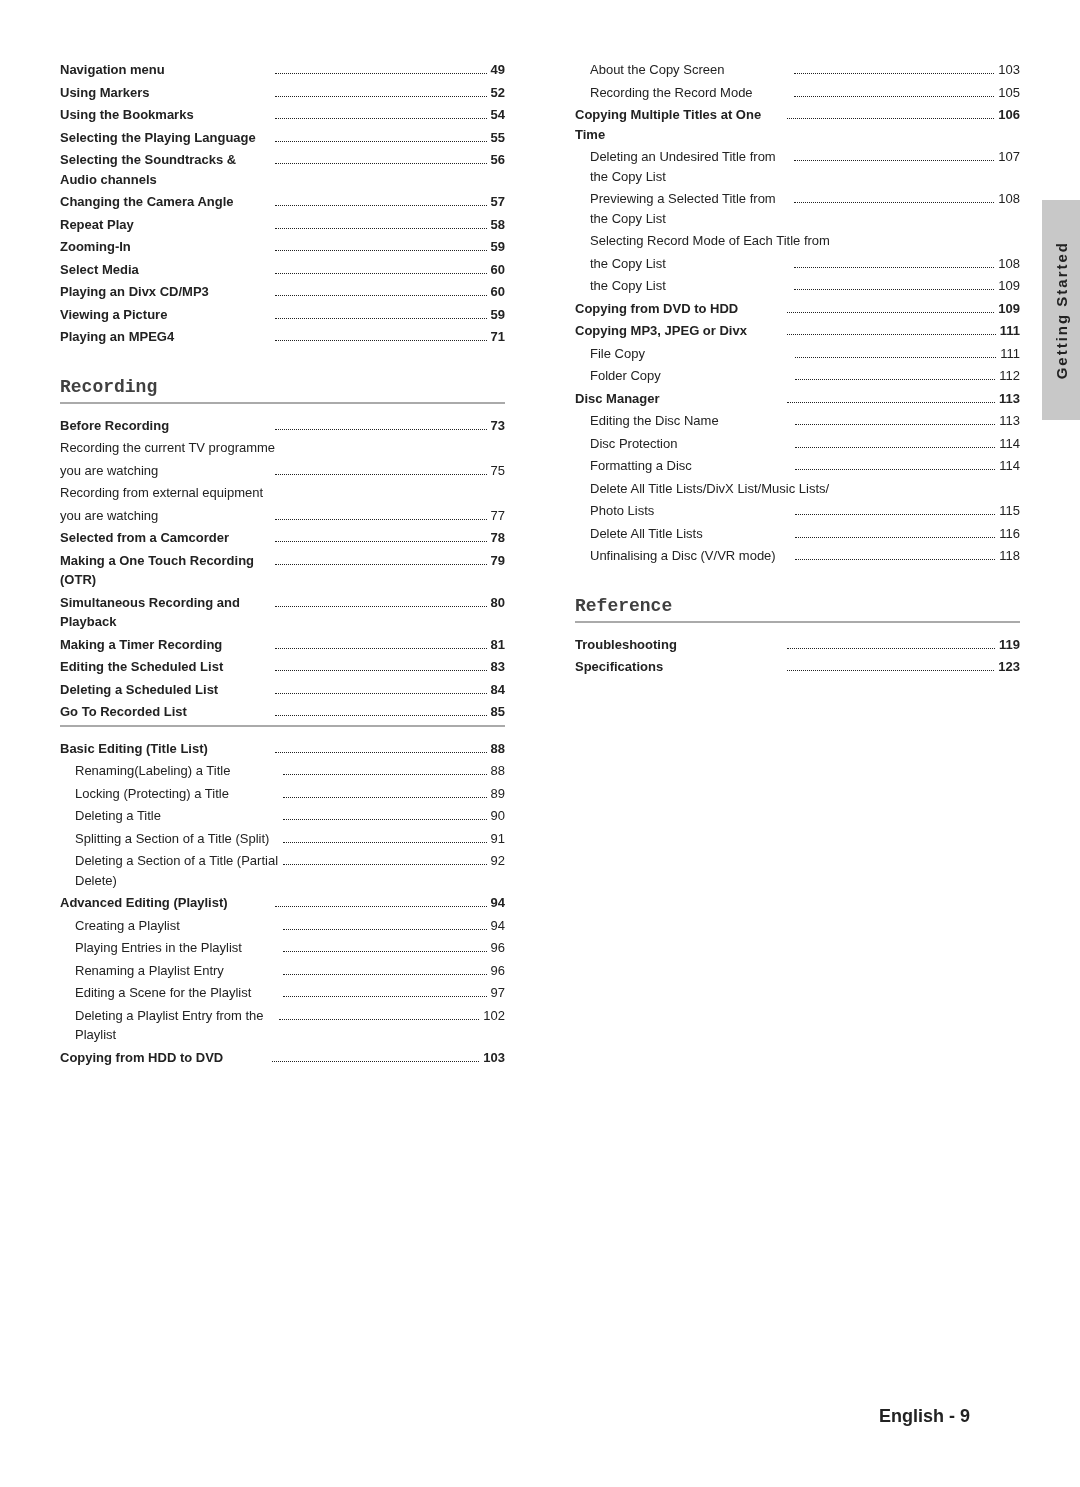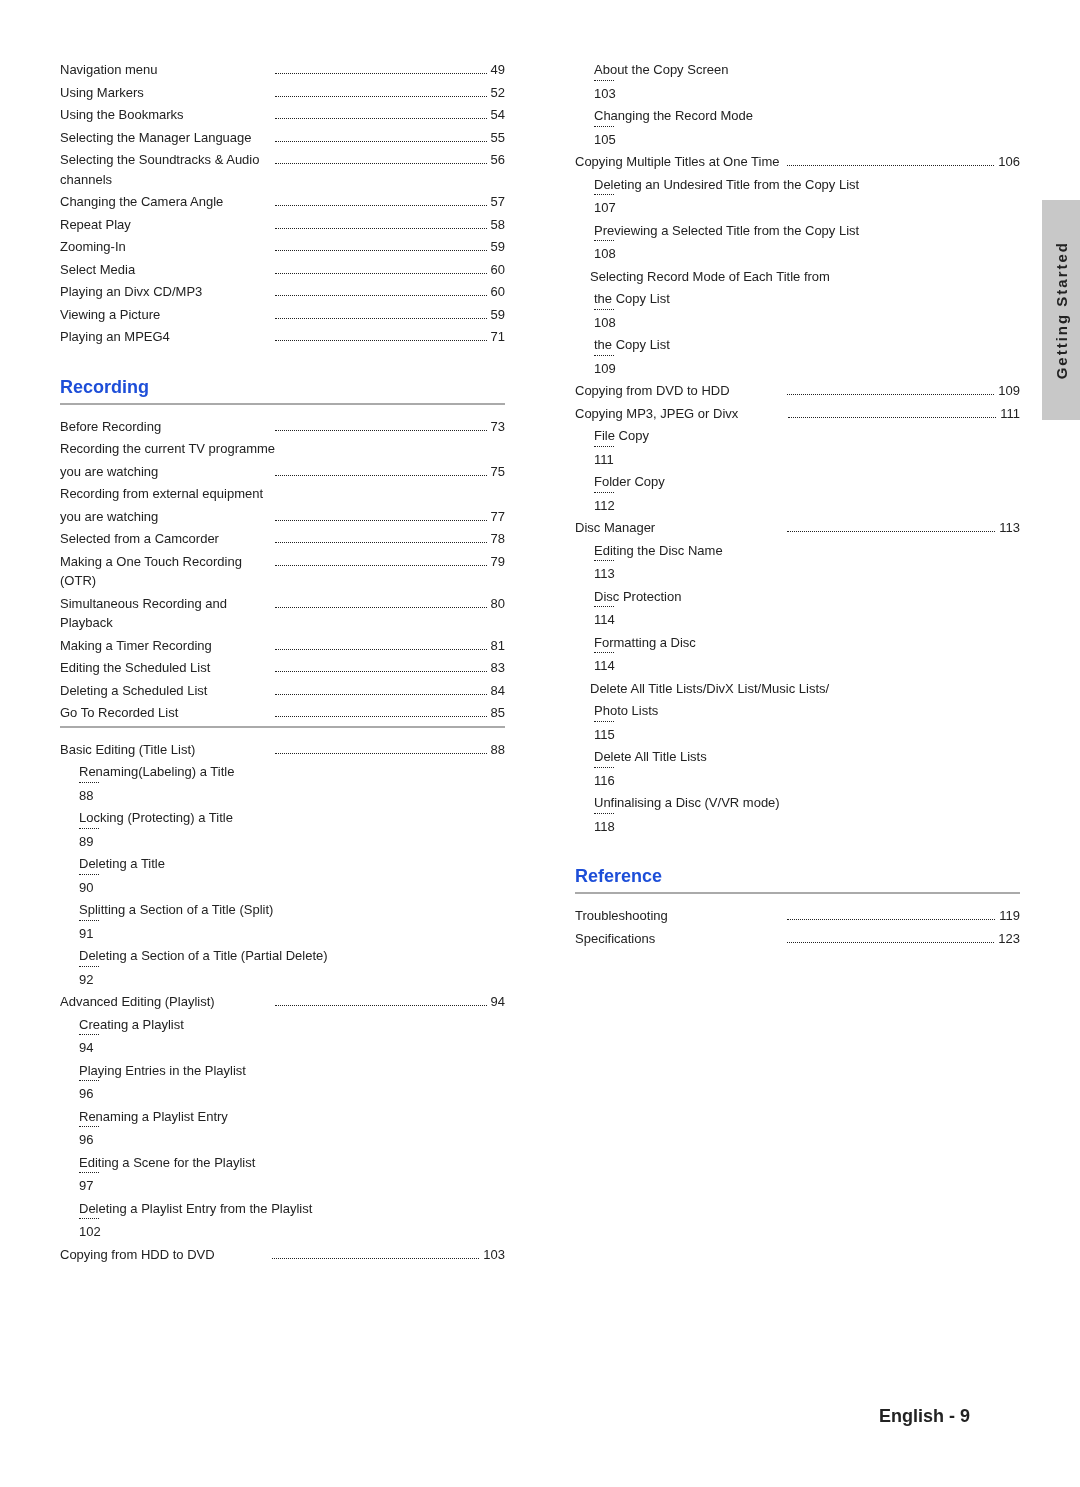--- a/index.html
+++ b/index.html
@@ -81,35 +81,35 @@
       min-width: 20px;
     }
 
     .toc-entry .toc-page {
       white-space: nowrap;
       font-weight: normal;
     }
 
     .toc-entry.bold .toc-title,
     .toc-entry.bold .toc-page {
-      font-weight: normal;
+      font-weight: bold;
     }
 
     .toc-entry.indent1 {
       padding-left: 15px;
-      flex-direction: column;
     }
 
     
     .section-header {
       font-size: 18px;
       font-weight: bold;
-      color: #1d4ed8;
+      color: #404040;
       margin-top: 30px;
       margin-bottom: 5px;
+      font-family: Liberation Mono, monospace;
     }
 
     .section-divider {
       border: none;
       border-top: 2px solid #aaa;
       margin-bottom: 12px;
     }
 
     
     .page-footer {
@@ -147,21 +147,21 @@
             <span class="toc-title">Using Markers</span>
             <span class="toc-dots"></span>
             <span class="toc-page">52</span>
           </div>
           <div class="toc-entry bold">
             <span class="toc-title">Using the Bookmarks</span>
             <span class="toc-dots"></span>
             <span class="toc-page">54</span>
           </div>
           <div class="toc-entry bold">
-            <span class="toc-title">Selecting the Manager Language</span>
+            <span class="toc-title">Selecting the Playing Language</span>
             <span class="toc-dots"></span>
             <span class="toc-page">55</span>
           </div>
           <div class="toc-entry bold">
             <span class="toc-title">Selecting the Soundtracks &amp; Audio channels</span>
             <span class="toc-dots"></span>
             <span class="toc-page">56</span>
           </div>
           <div class="toc-entry bold">
             <span class="toc-title">Changing the Camera Angle</span>
@@ -334,21 +334,21 @@
 
     <div class="col-right">
 
       <div id="right-top-toc">
           <div class="toc-entry indent1">
             <span class="toc-title">About the Copy Screen</span>
             <span class="toc-dots"></span>
             <span class="toc-page">103</span>
           </div>
           <div class="toc-entry indent1">
-            <span class="toc-title">Changing the Record Mode</span>
+            <span class="toc-title">Recording the Record Mode</span>
             <span class="toc-dots"></span>
             <span class="toc-page">105</span>
           </div>
           <div class="toc-entry bold">
             <span class="toc-title">Copying Multiple Titles at One Time</span>
             <span class="toc-dots"></span>
             <span class="toc-page">106</span>
           </div>
           <div class="toc-entry indent1">
             <span class="toc-title">Deleting an Undesired Title from the Copy List</span>

